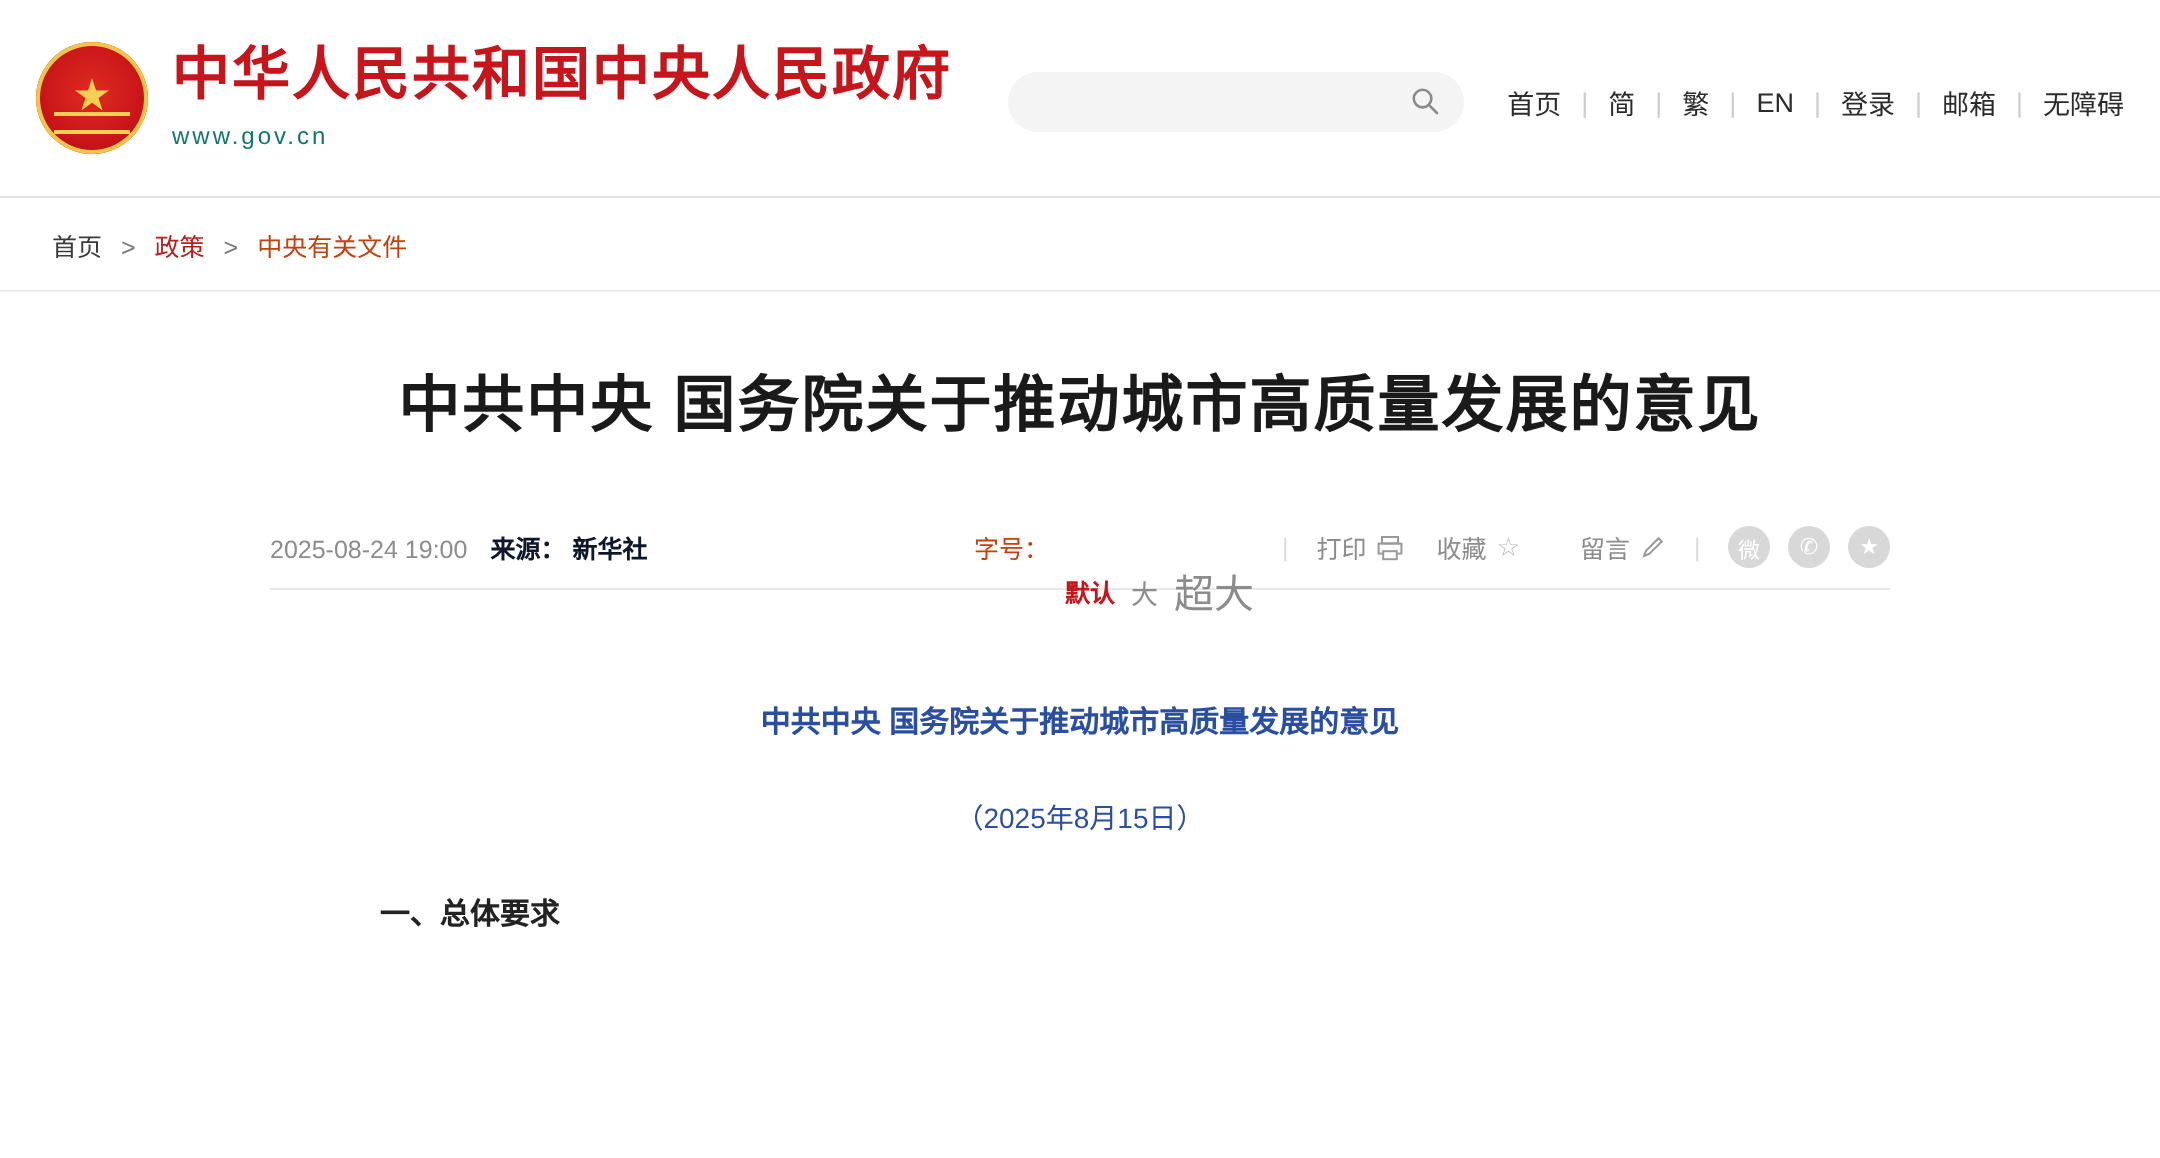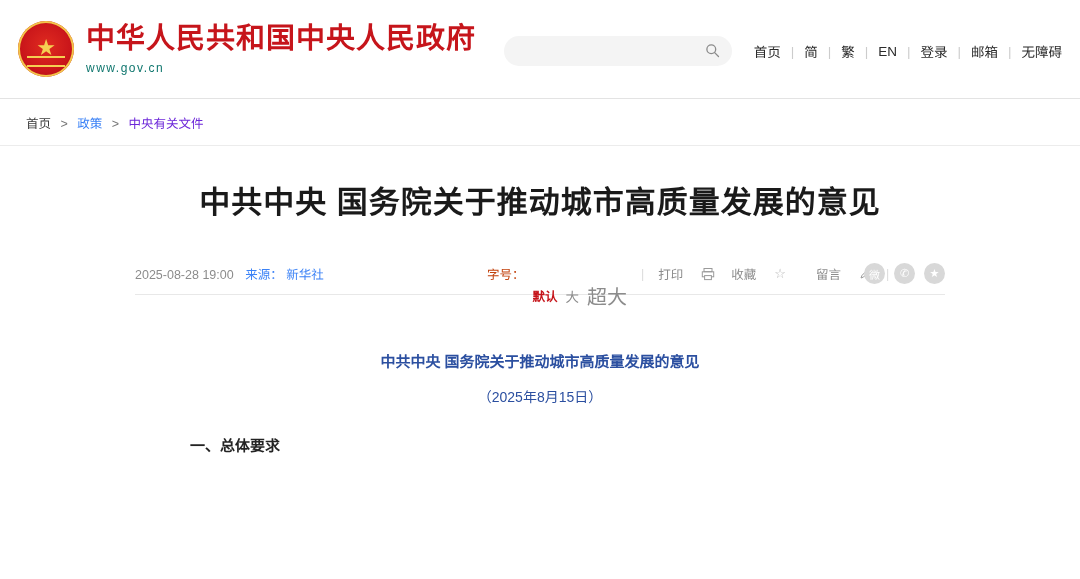--- a/index.html
+++ b/index.html
@@ -161,35 +161,35 @@
     margin-top: 30px;
     height: 40px;
     border-bottom: 1px solid #e8e8e8;
     display: flex;
     align-items: center;
     font-size: 12.5px;
     color: #8c8c8c;
     position: relative;
   }
   .meta-left { white-space: nowrap; }
-  .meta-left .src { color: #3b82f6; }
+  .meta-left .src { color: #0f172a; font-weight: bold; }
   .meta-center {
     position: absolute;
     left: 352px;
     display: flex;
     align-items: center;
     white-space: nowrap;
   }
   .fs-label { color: #c2410c; }
   .fs-opt { margin-left: 8px; color: #8c8c8c; margin-top: 44px; }
   .fs-opt.active { color: #c6151b; font-weight: bold; }
   .fs-big { font-size: 13.5px; }
   .fs-xbig { font-size: 20px; }
   .vline { color: #dcdcdc; margin: 0 14px; }
-  .meta-act { display: inline-flex; align-items: center; gap: 18px; color: #8c8c8c; }
+  .meta-act { display: inline-flex; align-items: center; gap: 5px; color: #8c8c8c; }
   .meta-icons {
     position: absolute;
     right: 0;
     display: flex;
     gap: 9px;
   }
   .circ {
     width: 21px;
     height: 21px;
     border-radius: 50%;
@@ -216,21 +216,21 @@
     text-align: center;
     color: #2b4fa0;
     font-weight: bold;
     font-size: 15px;
     margin-top: 26px;
   }
   .center-date {
     text-align: center;
     color: #2b4fa0;
     font-size: 14px;
-    margin-top: 6px;
+    margin-top: 18px;
   }
   .para {
     margin-top: 14px;
     text-indent: 2em;
     text-align: justify;
   }
   .section-head {
     margin-top: 20px;
     text-indent: 2em;
     font-weight: bold;
@@ -274,32 +274,32 @@
         <span class="sep">|</span>
         <a href="#">无障碍</a>
       </div>
     </div>
   </div>
 
   <div class="crumbbar">
     <div class="crumb">
       <a href="#" style="color:#3b3b3b;text-decoration:none">首页</a>
       <span class="c-sep">&gt;</span>
-      <a href="#" style="color:#3b82f6;text-decoration:none">政策</a>
+      <a href="#" style="color:#b91c1c;text-decoration:none">政策</a>
       <span class="c-sep">&gt;</span>
-      <a href="#" style="color:#6d28d9;text-decoration:none">中央有关文件</a>
+      <a href="#" style="color:#c2410c;text-decoration:none">中央有关文件</a>
     </div>
   </div>
 
   <div class="article">
     <div class="doc-title">中共中央 国务院关于推动城市高质量发展的意见</div>
 
     <div class="meta">
       <div class="meta-left">
-        <span>2025-08-28 19:00</span>
+        <span>2025-08-24 19:00</span>
         <span class="src" style="margin-left:8px">来源：</span>
         <span class="src">新华社</span>
       </div>
 
       <div class="meta-center">
         <span class="fs-label">字号：</span>
         <span class="fs-opt active">默认</span>
         <span class="fs-opt fs-big">大</span>
         <span class="fs-opt fs-xbig">超大</span>
         <span class="vline">|</span>

